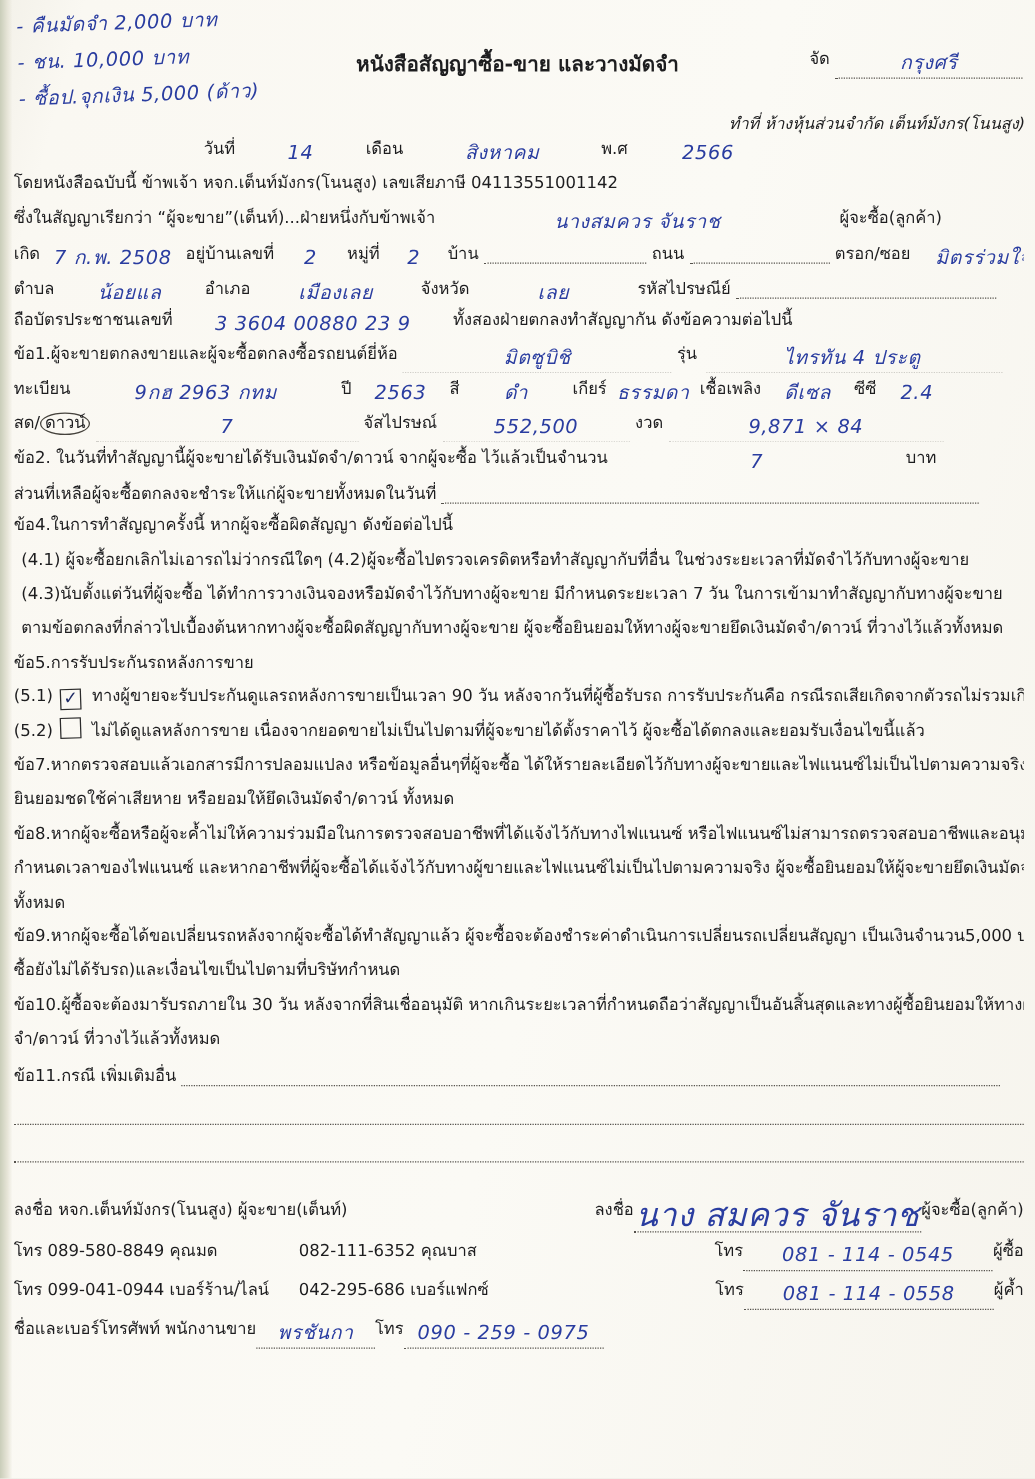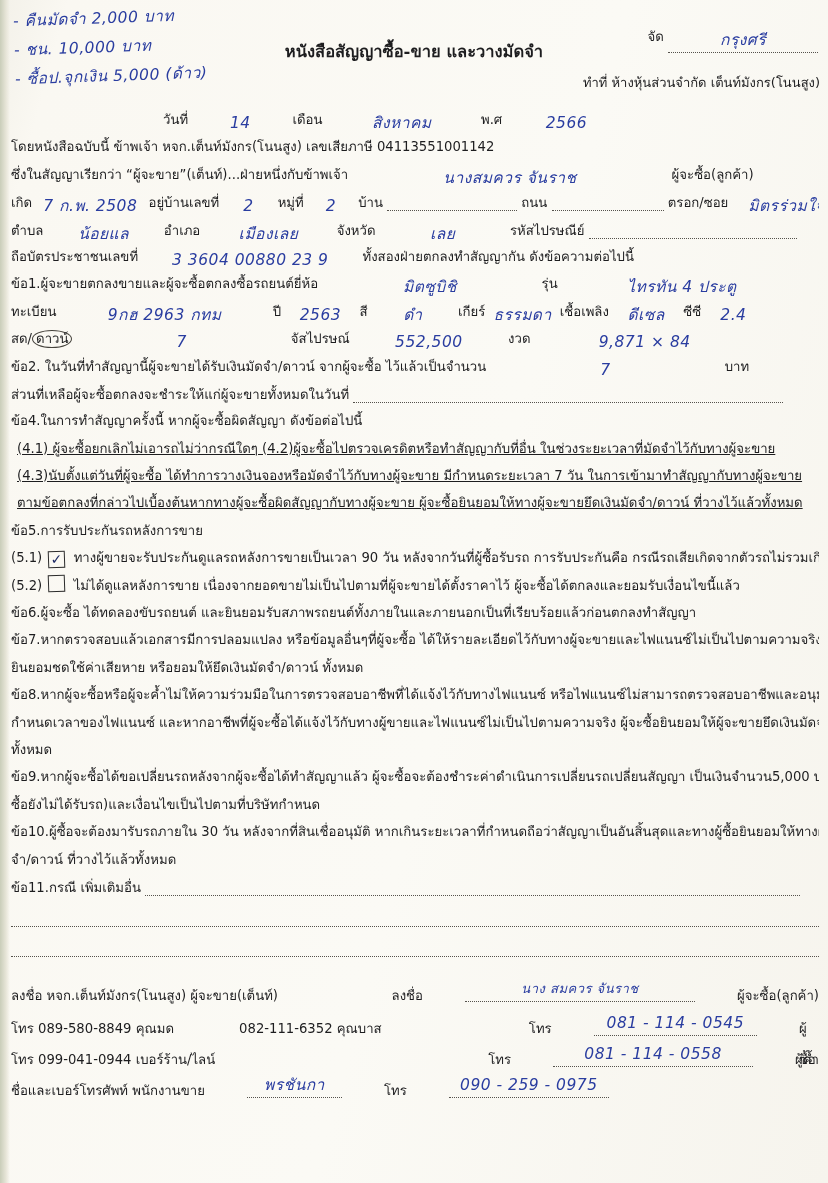--- a/index.html
+++ b/index.html
@@ -7,36 +7,36 @@
     position:relative;width:828px;height:1183px;overflow:hidden;
     background:linear-gradient(105deg,#f3f1e9 0%,#faf8f2 6%,#fbfaf5 55%,#f6f4ed 100%);
     font-family:"DejaVu Sans",sans-serif;color:#1d1d1f;font-size:13.2px;
   }
   .edge{position:absolute;left:0;top:0;bottom:0;width:10px;
     background:linear-gradient(to right,#c9cdb9,#e7e5d8 60%,rgba(0,0,0,0));}
   .hdr{position:relative;height:106px;}
   .notes{position:absolute;left:14px;top:4px;transform:rotate(-2deg);}
   .notes div{height:29px;line-height:29px;}
   .title{position:absolute;left:0;right:0;top:38px;text-align:center;font-weight:bold;font-size:16.5px;}
-  .filed{position:absolute;right:10px;top:26px;white-space:nowrap;}
-  .madeat{position:absolute;right:8px;top:72px;font-size:13px;}
+  .filed{position:absolute;right:10px;top:36px;white-space:nowrap;}
+  .madeat{position:absolute;right:8px;top:88px;font-size:13px;font-style:italic;}
   .content{padding:0 9px 0 11px;}
   .ln{height:27.4px;line-height:27.4px;white-space:nowrap;overflow:hidden;}
   .lb{display:inline-block;}
   .bl{display:inline-block;border-bottom:1.3px dotted #55524c;text-align:center;
       vertical-align:-4px;height:22px;line-height:20px;}
   .hw{color:#2a3da0;font-size:15.5px;font-style:italic;letter-spacing:.5px;}
-  .hw-lg{font-size:13px;margin-top:23px;}
-  .indent{padding-left:6px;text-decoration:underline;}
+  .hw-lg{font-size:26px;margin-top:23px;}
+  .indent{padding-left:6px;}
   .circ{border:1.5px solid #45423c;border-radius:50%;padding:0 3px 1px 3px;}
   .cb{display:inline-block;width:15px;height:15px;border:1.6px solid #2b2b2b;
       vertical-align:-2px;text-align:center;line-height:14px;font-size:14px;
       color:#1f2c66;font-weight:bold;transform:rotate(-2deg);margin:0 4px 0 2px;}
   .dotline{border-bottom:1.3px dotted #55524c;height:26px;margin-bottom:3px;}
-  .row{display:flex;align-items:flex-start;gap:42px;}
+  .row{display:flex;align-items:flex-end;}
   .grow{flex:1;}
   .signrow{margin-top:22px;height:34px;line-height:34px;}
   .telrow{height:31px;line-height:31px;}
 </style>
 </head>
 <body>
 
 <div class="page">
   <div class="edge"></div>
 
@@ -155,21 +155,20 @@
       <span class="lb">(5.1)</span>
       <span class="cb"><span>✓</span></span>
       <span class="lb">ทางผู้ขายจะรับประกันดูแลรถหลังการขายเป็นเวลา 90 วัน หลังจากวันที่ผู้ซื้อรับรถ การรับประกันคือ กรณีรถเสียเกิดจากตัวรถไม่รวมเกิดจากผู้ซื้อทำ</span>
     </div>
     <div class="ln">
       <span class="lb">(5.2)</span>
       <span class="cb"></span>
       <span class="lb">ไม่ได้ดูแลหลังการขาย เนื่องจากยอดขายไม่เป็นไปตามที่ผู้จะขายได้ตั้งราคาไว้ ผู้จะซื้อได้ตกลงและยอมรับเงื่อนไขนี้แล้ว</span>
     </div>
 
-    <div class="ln">ข้อ6.ผู้จะซื้อ ได้ทดลองขับรถยนต์ และยินยอมรับสภาพรถยนต์ทั้งภายในและภายนอกเป็นที่เรียบร้อยแล้วก่อนตกลงทำสัญญา</div>
     <div class="ln">ข้อ7.หากตรวจสอบแล้วเอกสารมีการปลอมแปลง หรือข้อมูลอื่นๆที่ผู้จะซื้อ ได้ให้รายละเอียดไว้กับทางผู้จะขายและไฟแนนซ์ไม่เป็นไปตามความจริง ทางผู้จะซื้อ</div>
     <div class="ln">ยินยอมชดใช้ค่าเสียหาย หรือยอมให้ยึดเงินมัดจำ/ดาวน์ ทั้งหมด</div>
     <div class="ln">ข้อ8.หากผู้จะซื้อหรือผู้จะค้ำไม่ให้ความร่วมมือในการตรวจสอบอาชีพที่ได้แจ้งไว้กับทางไฟแนนซ์ หรือไฟแนนซ์ไม่สามารถตรวจสอบอาชีพและอนุมัติได้ภายใน</div>
     <div class="ln">กำหนดเวลาของไฟแนนซ์ และหากอาชีพที่ผู้จะซื้อได้แจ้งไว้กับทางผู้ขายและไฟแนนซ์ไม่เป็นไปตามความจริง ผู้จะซื้อยินยอมให้ผู้จะขายยึดเงินมัดจำ/ดาวน์</div>
     <div class="ln">ทั้งหมด</div>
     <div class="ln">ข้อ9.หากผู้จะซื้อได้ขอเปลี่ยนรถหลังจากผู้จะซื้อได้ทำสัญญาแล้ว ผู้จะซื้อจะต้องชำระค่าดำเนินการเปลี่ยนรถเปลี่ยนสัญญา เป็นเงินจำนวน5,000 บาท (ในกรณีที่ผู้</div>
     <div class="ln">ซื้อยังไม่ได้รับรถ)และเงื่อนไขเป็นไปตามที่บริษัทกำหนด</div>
     <div class="ln">ข้อ10.ผู้ซื้อจะต้องมารับรถภายใน 30 วัน หลังจากที่สินเชื่ออนุมัติ หากเกินระยะเวลาที่กำหนดถือว่าสัญญาเป็นอันสิ้นสุดและทางผู้ซื้อยินยอมให้ทางผู้ขายยึดเงินมัด</div>
     <div class="ln">จำ/ดาวน์ ที่วางไว้แล้วทั้งหมด</div>
 
@@ -192,20 +191,21 @@
     <div class="row telrow">
       <span class="lb" style="width:228px">โทร 089-580-8849  คุณมด</span>
       <span class="lb" style="width:252px">082-111-6352 คุณบาส</span>
       <span class="grow"></span>
       <span class="lb">โทร</span>
       <span class="bl" style="width:200px"><span class="hw">081 - 114 - 0545</span></span>
       <span class="lb">ผู้ซื้อ</span>
     </div>
     <div class="row telrow">
       <span class="lb" style="width:228px">โทร 099-041-0944  เบอร์ร้าน/ไลน์</span>
+      <span class="lb" style="width:252px">042-295-686  เบอร์แฟกซ์</span>
       <span class="grow"></span>
       <span class="lb">โทร</span>
       <span class="bl" style="width:200px"><span class="hw">081 - 114 - 0558</span></span>
       <span class="lb">ผู้ค้ำ</span>
     </div>
     <div class="row telrow">
       <span class="lb">ชื่อและเบอร์โทรศัพท์ พนักงานขาย</span>
       <span class="bl" style="width:95px"><span class="hw">พรชันกา</span></span>
       <span class="lb">โทร</span>
       <span class="bl" style="width:160px"><span class="hw">090 - 259 - 0975</span></span>

